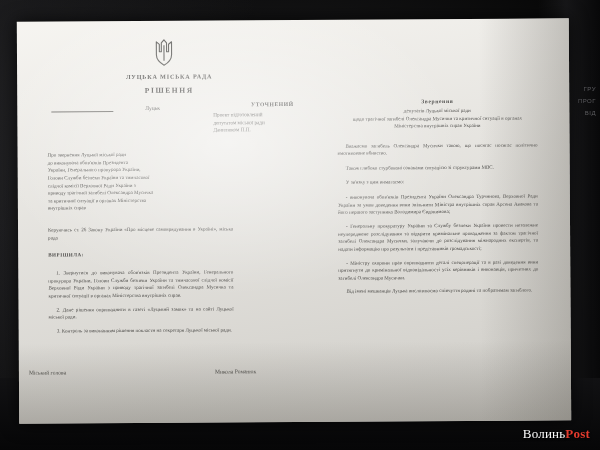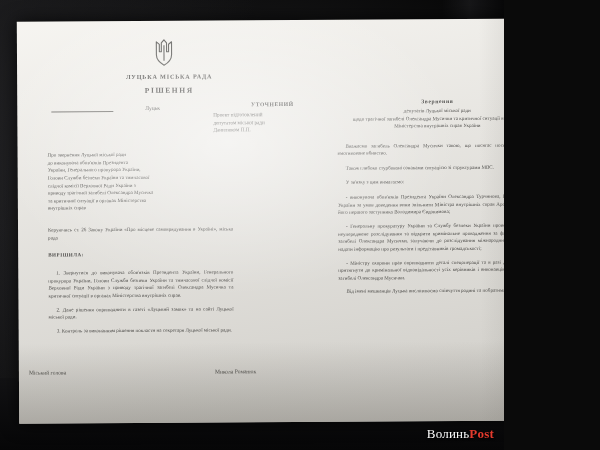--- a/index.html
+++ b/index.html
@@ -10,21 +10,21 @@
   body {
     width: 600px;
     height: 450px;
     overflow: hidden;
     font-family: "Liberation Serif", serif;
   }
 
   
   .photo {
     position: relative;
-    width: 504px;
+    width: 600px;
     height: 450px;
     background:
       radial-gradient(ellipse 70% 60% at 45% 40%, #2a2a2c 0%, #141415 55%, #070707 100%),
       #0b0b0c;
     overflow: hidden;
   }
   .bg-streak {
     position: absolute;
     left: 0; top: 0;
     width: 600px; height: 450px;

